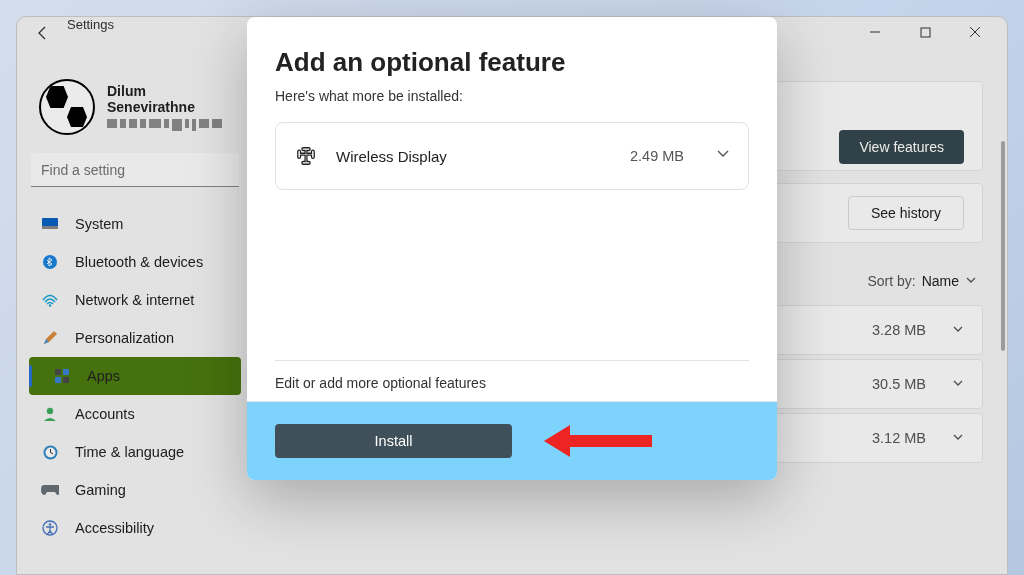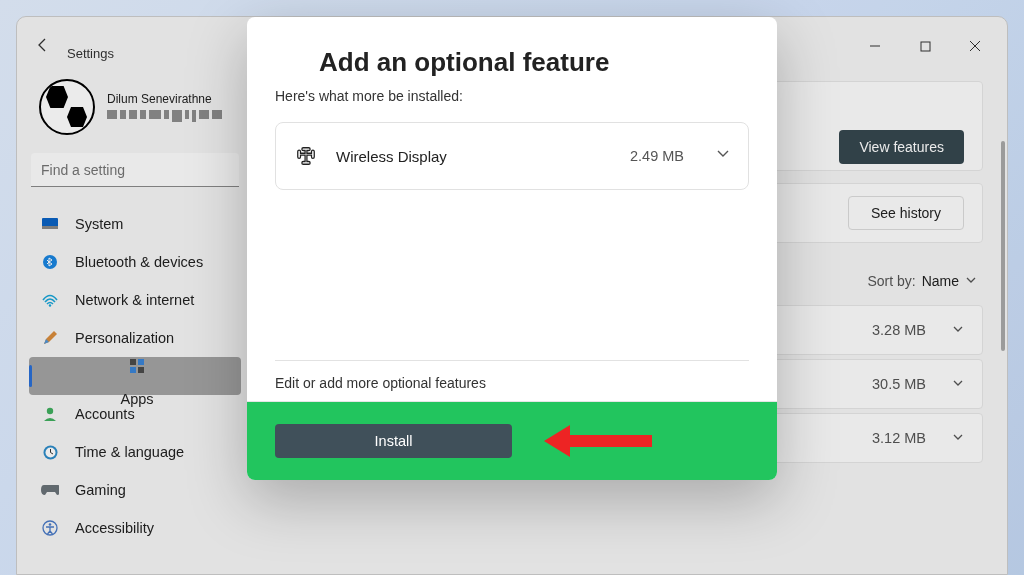--- a/index.html
+++ b/index.html
@@ -1,62 +1,62 @@
 <!DOCTYPE html>
 <html><head>
 <meta charset="utf-8">
 <style>
 * { margin:0; padding:0; box-sizing:border-box; font-family:"Segoe UI",-apple-system,sans-serif; }
 body { width:1024px; height:575px; overflow:hidden; background:linear-gradient(135deg,#e5f0ff 0%,#d8e8ff 50%,#c5d9f5 100%); position:relative; }
 .window { position:absolute; top:16px; left:16px; right:16px; bottom:0; background:#f6f6f6; border:1px solid #cfcfcf; border-radius:10px 10px 0 0; overflow:hidden; }
-.titlebar { display:flex; align-items:flex-end; height:44px; padding:0 10px; }
+.titlebar { display:flex; align-items:flex-start; height:44px; padding:0 10px; }
 .titlebar .back { width:32px; height:32px; display:flex; align-items:center; justify-content:center; color:#333; cursor:pointer; border-radius:4px; }
 .titlebar .title { margin-left:8px; font-size:13px; color:#333; }
 .winctrls { margin-left:auto; display:flex; gap:6px; }
 .winbtn { width:44px; height:30px; display:flex; align-items:center; justify-content:center; color:#333; cursor:pointer; font-size:14px; }
 .content { display:flex; height:calc(100% - 44px); }
 .sidebar { width:236px; flex-shrink:0; display:flex; flex-direction:column; padding:18px 0 0 0; }
 .profile { display:flex; align-items:center; gap:12px; padding:0 20px 18px 22px; }
 .avatar { width:56px; height:56px; border-radius:50%; background:#fff; border:2px solid #000; position:relative; overflow:hidden; flex-shrink:0; }
 .avatar::before,.avatar::after { content:""; position:absolute; background:#000; }
 .avatar::before { width:22px; height:22px; top:5px; left:5px; clip-path:polygon(20% 0,80% 0,100% 50%,80% 100%,20% 100%,0 50%); }
 .avatar::after { width:20px; height:20px; bottom:6px; right:6px; clip-path:polygon(20% 0,80% 0,100% 50%,80% 100%,20% 100%,0 50%); }
-.profile-name { font-size:12px; font-weight:400; color:#222; }
+.profile-name { font-size:14px; font-weight:700; color:#222; }
 .profile-email { display:flex; gap:3px; margin-top:4px; }
 .profile-email span { height:9px; background:#8c8c8c; display:inline-block; }
 .search { margin:0 14px 12px 14px; }
 .search input { width:100%; height:34px; border:none; border-bottom:1px solid #8a8a8a; background:#fdfdfd; padding:0 10px; font-size:14px; color:#666; border-radius:4px 4px 0 0; }
 .nav { display:flex; flex-direction:column; margin-top:6px; }
 .nav-item { display:flex; align-items:center; height:38px; padding:0 20px 0 24px; gap:16px; cursor:pointer; font-size:14.5px; color:#222; position:relative; }
-.nav-item.active { background:#a3a3a3; border-radius:4px; margin:0 12px;flex-direction:column; }
+.nav-item.active { background:#4d7c0f; border-radius:4px; margin:0 12px; }
 .nav-item.active::before { content:""; position:absolute; left:0; top:8px; bottom:8px; width:3px; background:#2a6fd6; border-radius:2px; }
 .nav-icon { width:18px; height:18px; display:flex; align-items:center; justify-content:center; flex-shrink:0; }
 .main { flex:1; padding:20px 24px 0 24px; overflow:hidden; position:relative; }
 .card { background:#fdfdfd; border:1px solid #e6e6e6; border-radius:4px; margin-bottom:12px; }
 .card.top { height:90px; display:flex; align-items:center; justify-content:flex-end; padding:0 18px; }
 .btn-dark { background:#36474f; color:#fff; border:none; padding:9px 20px; border-radius:4px; font-size:14px; cursor:pointer;margin-top:41px; }
 .btn-light { background:#fdfdfd; border:1px solid #dcdcdc; padding:8px 22px; border-radius:4px; font-size:14px; color:#222; cursor:pointer; }
 .card.hist { height:60px; display:flex; align-items:center; justify-content:flex-end; padding:0 18px; }
 .sortrow { display:flex; justify-content:flex-end; align-items:center; gap:6px; font-size:14px; color:#555; margin:30px 6px 16px 0; }
 .sortrow b { color:#222; font-weight:400; }
 .listcard { background:#fdfdfd; border:1px solid #e6e6e6; border-radius:4px; height:50px; display:flex; align-items:center; justify-content:flex-end; padding:0 18px; gap:26px; margin-bottom:4px; font-size:14.5px; color:#555; }
 .scroll-ind { position:absolute; right:2px; top:80px; width:4px; height:210px; background:#a9a9a9; border-radius:2px; }
 .dialog-back { position:absolute; inset:0; background:rgba(0,0,0,0.08); display:flex; justify-content:center; }
 .dialog { position:absolute; top:17px; width:530px; background:#fff; border-radius:8px; box-shadow:0 20px 60px rgba(0,0,0,0.25); overflow:hidden; }
 .dialog-body { padding:30px 28px 10px 28px; }
-.dialog h2 { font-size:26px; font-weight:600; color:#222; margin-bottom:10px;margin-left:44px; }
+.dialog h2 { font-size:26px; font-weight:600; color:#222; margin-bottom:10px; }
 .dialog .sub { font-size:14px; color:#333; margin-bottom:18px; }
 .feature-card { border:1px solid #e1e1e1; border-radius:8px; height:68px; display:flex; align-items:center; padding:0 18px; gap:18px; }
 .feat-icon { width:24px; height:24px; display:flex; align-items:center; justify-content:center; }
 .feat-name { font-size:15px; color:#222; }
 .feat-size { margin-left:auto; font-size:14.5px; color:#555; }
 .chev { color:#555; margin-left:14px; }
 .dialog-divider { border-top:1px solid #e2e2e2; margin:170px 0 14px 0; }
 .editlink { font-size:14px; color:#333; cursor:pointer; }
-.dialog-foot { background:#22c55e; padding:22px 28px; border-top:1px solid #e5e5e5; display:flex; align-items:center; gap:32px; }
+.dialog-foot { background:#7dd3fc; padding:22px 28px; border-top:1px solid #e5e5e5; display:flex; align-items:center; gap:32px; }
 .btn-install { flex:0 0 50%; background:#40505a; color:#fff; border:none; height:34px; border-radius:4px; font-size:14.5px; cursor:pointer; }
 .arrow { width:108px; height:22px; position:relative; flex-shrink:0; }
 .arrow::before { content:""; position:absolute; left:24px; right:0; top:5px; height:12px; background:#ed2424; }
 .arrow::after { content:""; position:absolute; left:0; top:-5px; border-right:26px solid #ed2424; border-top:16px solid transparent; border-bottom:16px solid transparent; }
 </style>
 </head>
 <body>
 
 <div class="window">
   <div class="titlebar">

